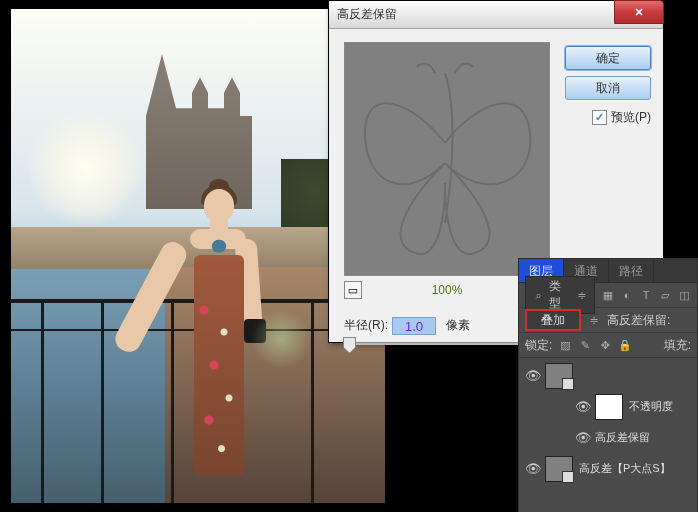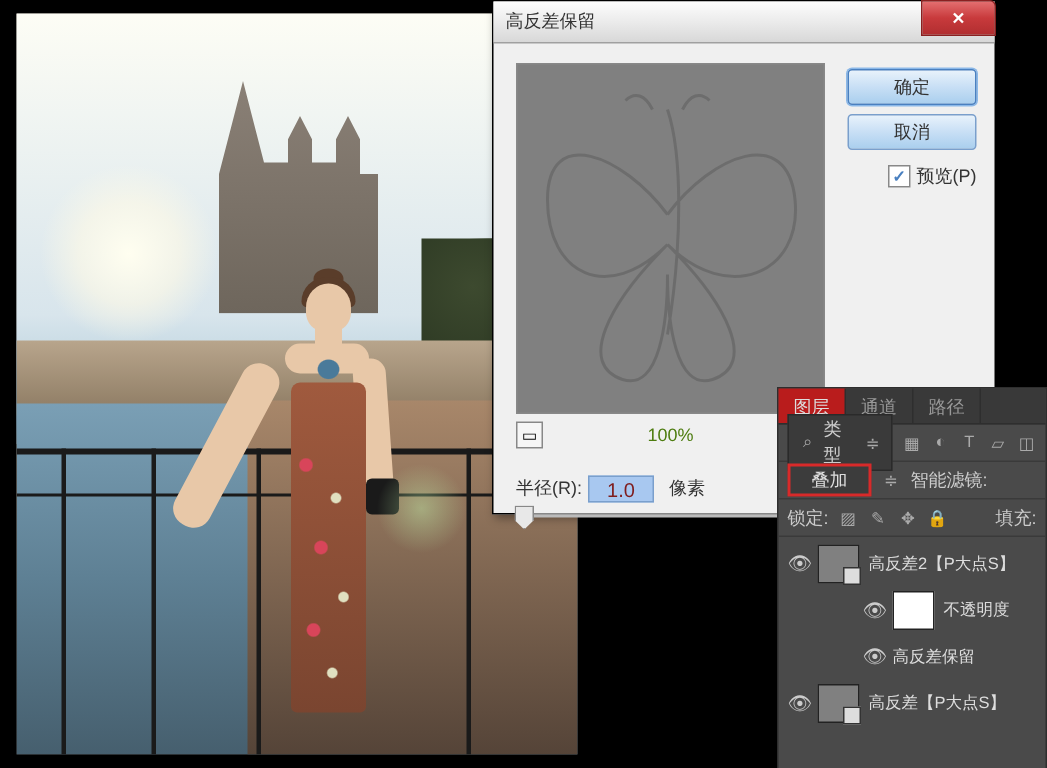--- a/index.html
+++ b/index.html
@@ -38,29 +38,29 @@
 .butterfly path{fill:none;stroke:#5a5a5a;stroke-width:2}
 .zoom-row{position:absolute;left:15px;top:252px;width:206px;display:flex;align-items:center;justify-content:space-between}
 .zbtn{width:16px;height:16px;border:1px solid #888;background:#f6f6f6;display:flex;align-items:center;justify-content:center;font-size:11px}
 .zoom-txt{font-size:12px;color:#4d7c0f}
 .btn{width:84px;height:22px;border:1px solid #7a9fcc;border-radius:3px;background:linear-gradient(180deg,#e8f2fb 0%,#c8dff5 50%,#aacfee 100%);color:#333;display:flex;align-items:center;justify-content:center}
 .btn-ok{position:absolute;right:12px;top:17px;border:1px solid #4a80c0;box-shadow:0 0 0 1px #8bb8e8}
 .btn-cancel{position:absolute;right:12px;top:47px}
 .chk-row{position:absolute;right:12px;top:80px;display:flex;align-items:center;gap:4px;color:#333}
 .chk{width:13px;height:13px;border:1px solid #888;background:#fff;display:flex;align-items:center;justify-content:center;color:#4a80c0;font-size:11px;font-weight:bold}
 .radius-row{position:absolute;left:15px;top:288px;display:flex;gap:4px;color:#333}
-.num-input{width:42px;height:16px;border:1px solid #7a9fcc;background:#a8c8f0;color:#7f1d1d;text-align:center;padding:0}
+.num-input{width:42px;height:16px;border:1px solid #7a9fcc;background:#a8c8f0;color:#6d28d9;text-align:center;padding:0}
 .unit-label{margin-left:6px}
 .slider-track{position:absolute;left:20px;top:313px;width:215px;height:2px;background:#bbb;border-top:1px solid #888}
 .slider-thumb{position:absolute;left:-6px;top:-6px;width:11px;height:14px;background:#e8e8e8;border:1px solid #888;clip-path:polygon(0 0,100% 0,100% 60%,50% 100%,0 60%)}
 
 .panels{position:absolute;right:0;top:258px;width:178px;height:253px;background:#4a4a4a;border:1px solid #2e2e2e}
 .tabs{display:flex;height:23px;background:#393939;border-bottom:1px solid #2e2e2e}
 .tab{padding:4px 10px;color:#999;border-right:1px solid #2e2e2e}
-.tab.active{background:#b91c1c;color:#ddd}
+.tab.active{background:#1d4ed8;color:#ddd}
 .row{display:flex;align-items:center;height:24px;padding:0 6px;gap:6px;color:#ccc;border-bottom:1px solid #3a3a3a}
 .sel{background:#3a3a3a;border:1px solid #2a2a2a;color:#ccc;padding:1px 6px;display:flex;align-items:center;gap:4px}
 .glyph{width:14px;height:14px;display:inline-flex;align-items:center;justify-content:center;color:#aaa;font-size:11px}
 .hl{border:2px solid #d82a2a;padding:0 14px;height:18px;display:flex;align-items:center;background:#3c3c3c;color:#ddd}
 .layers{padding:2px 0;overflow:hidden}
 .lrow{display:flex;align-items:center;height:31px;padding:0 6px;gap:6px;color:#ddd;font-size:11px}
 .lrow.nested{padding-left:56px}
 .lrow.nested2{padding-left:56px}
 .eye{width:14px;text-align:center;color:#ccc;font-size:13px}
 .thumb{width:26px;height:24px;border:1px solid #222;background:#808080;position:relative}
@@ -160,37 +160,36 @@
       <span class="glyph">◐</span>
       <span class="glyph">T</span>
       <span class="glyph">▱</span>
       <span class="glyph">◫</span>
     </div>
     <div class="row">
       <div class="hl">
           <span>叠加</span>
         </div>
       <span class="glyph">≑</span>
-      <span>智能滤镜:</span>
+      <span>高反差保留:</span>
     </div>
     <div class="row">
       <span>锁定:</span>
       <span class="glyph">▨</span>
       <span class="glyph">✎</span>
       <span class="glyph">✥</span>
       <span class="glyph">🔒</span>
       <span style="margin-left:auto">填充:</span>
     </div>
     <div class="layers">
       <div class="lrow">
         <span class="eye">👁</span>
         <div class="thumb">
             <div class="sm-badge"></div>
           </div>
-        <span>高反差2【P大点S】</span>
       </div>
       <div class="lrow nested">
         <span class="eye">👁</span>
         <div class="thumb white"></div>
         <span>不透明度</span>
       </div>
       <div class="lrow nested2">
         <span class="eye">👁</span>
         <span>高反差保留</span>
       </div>

